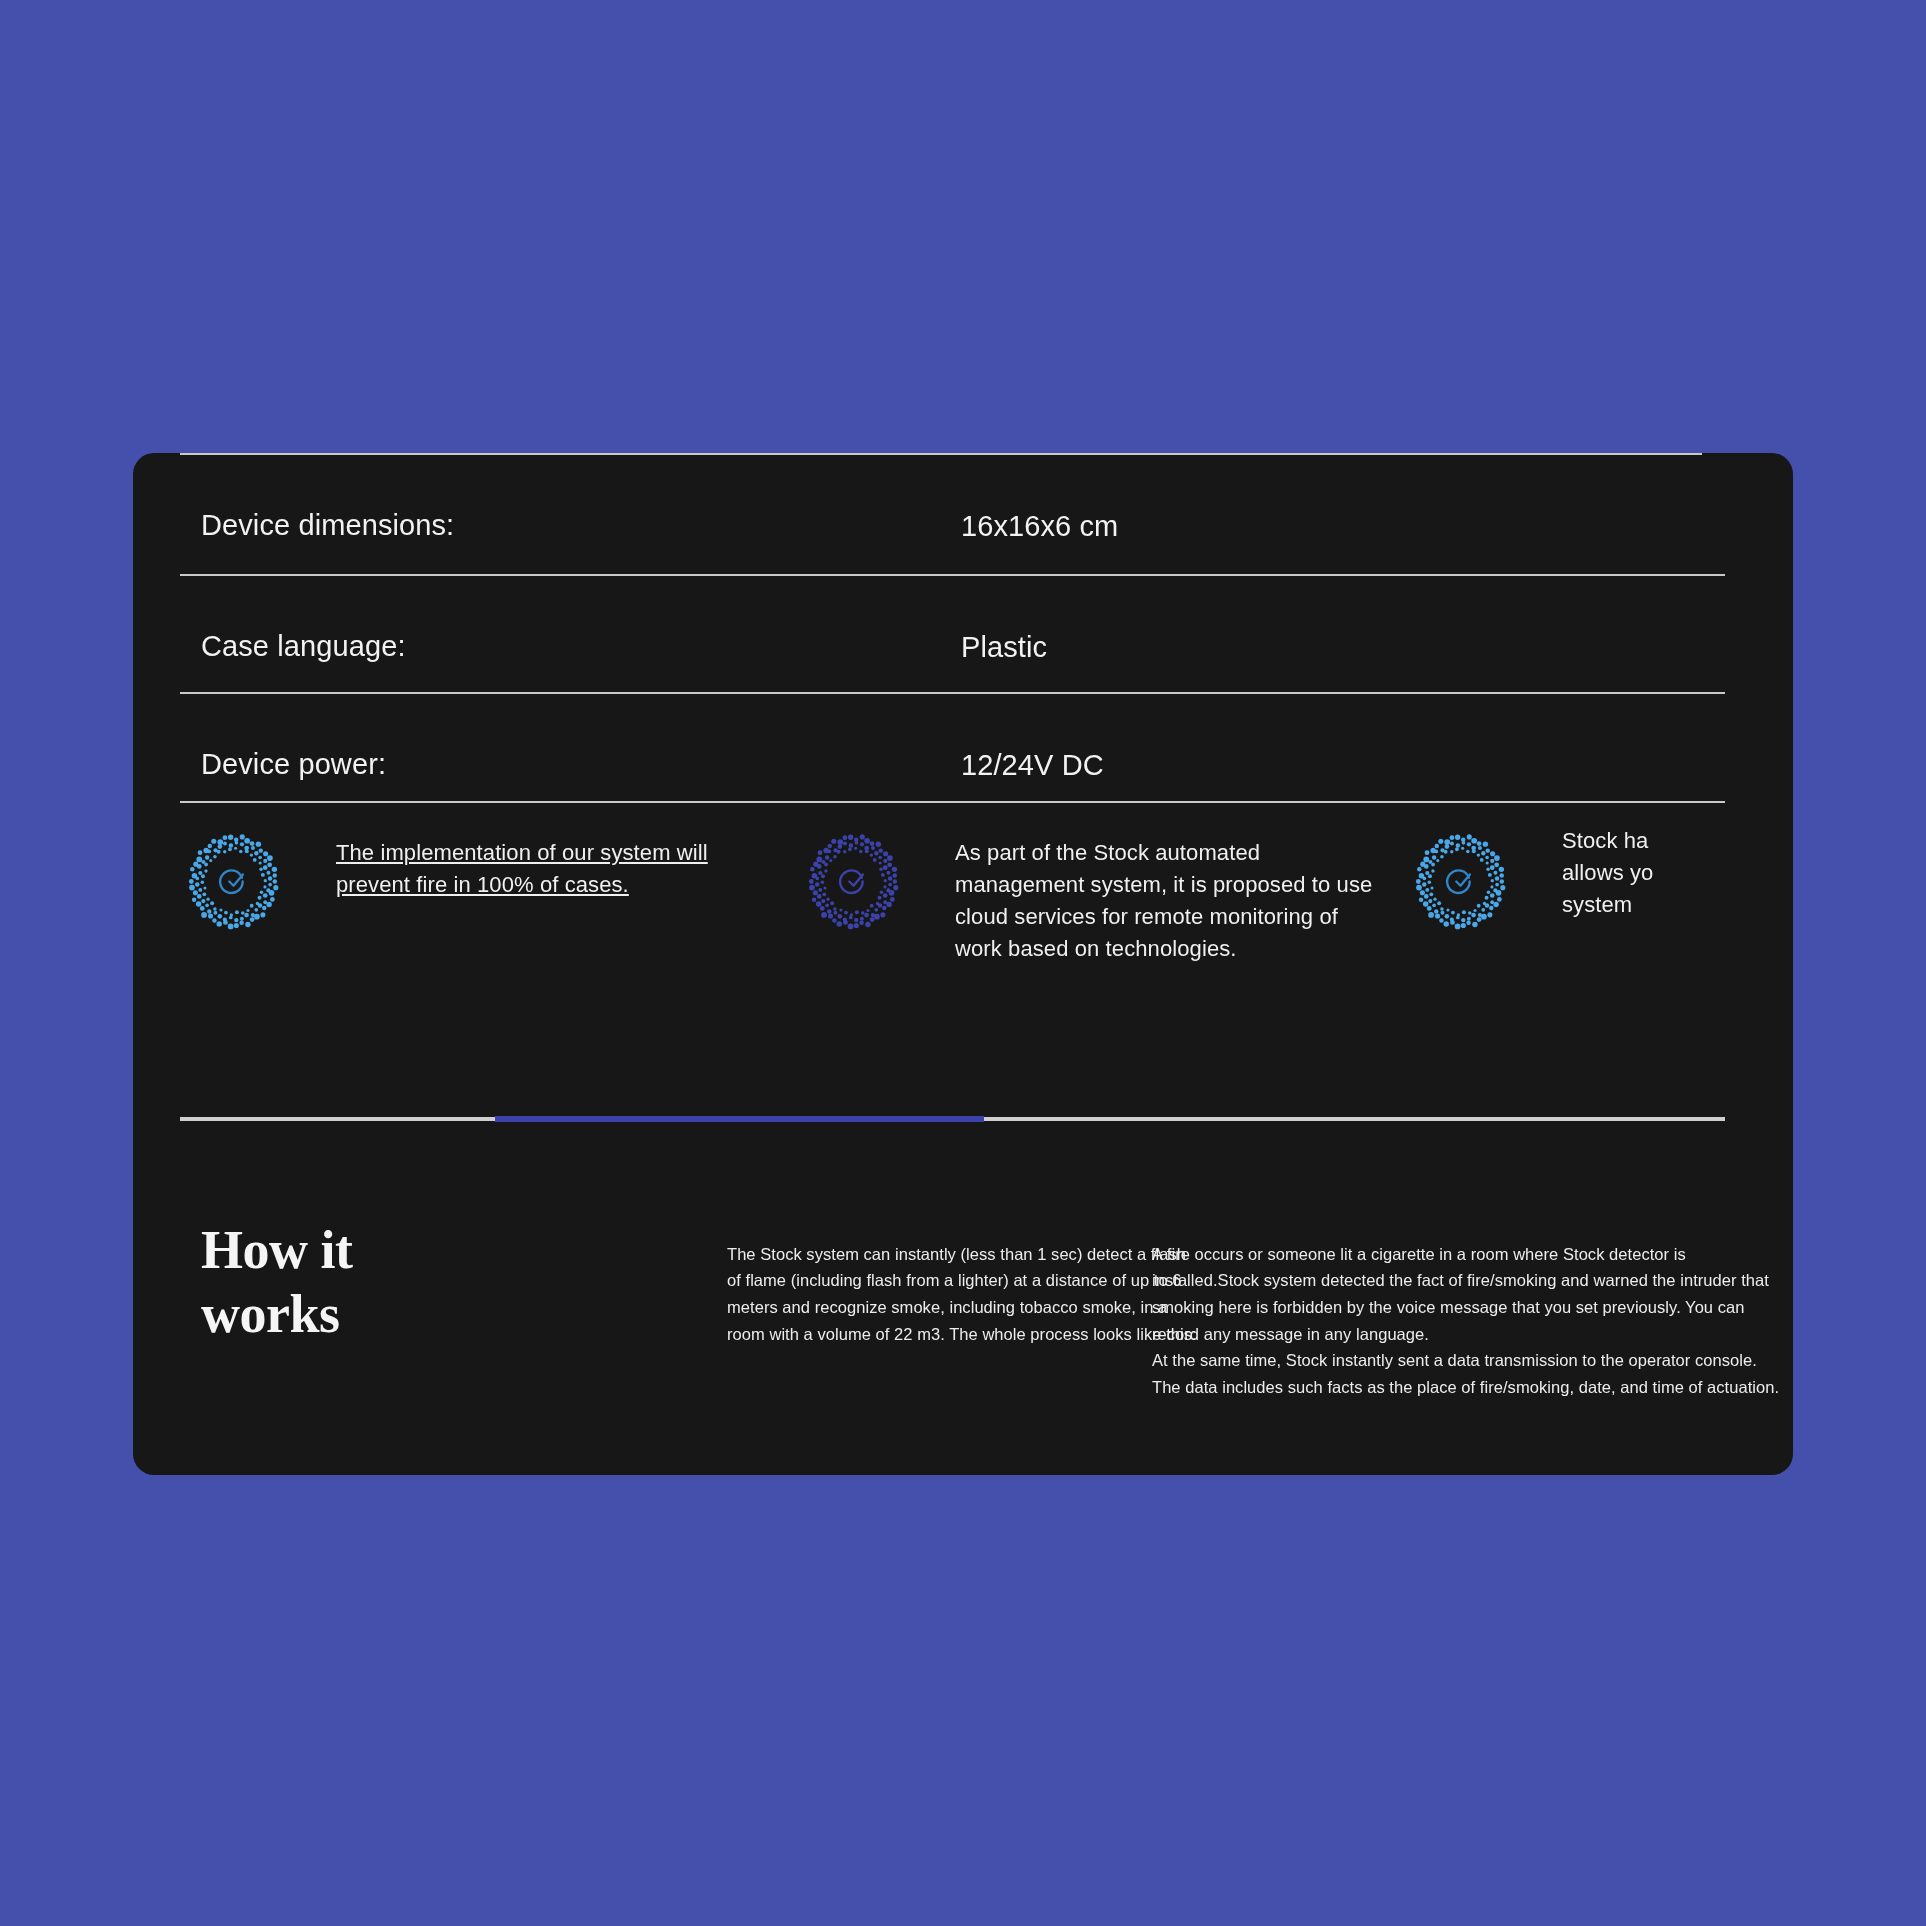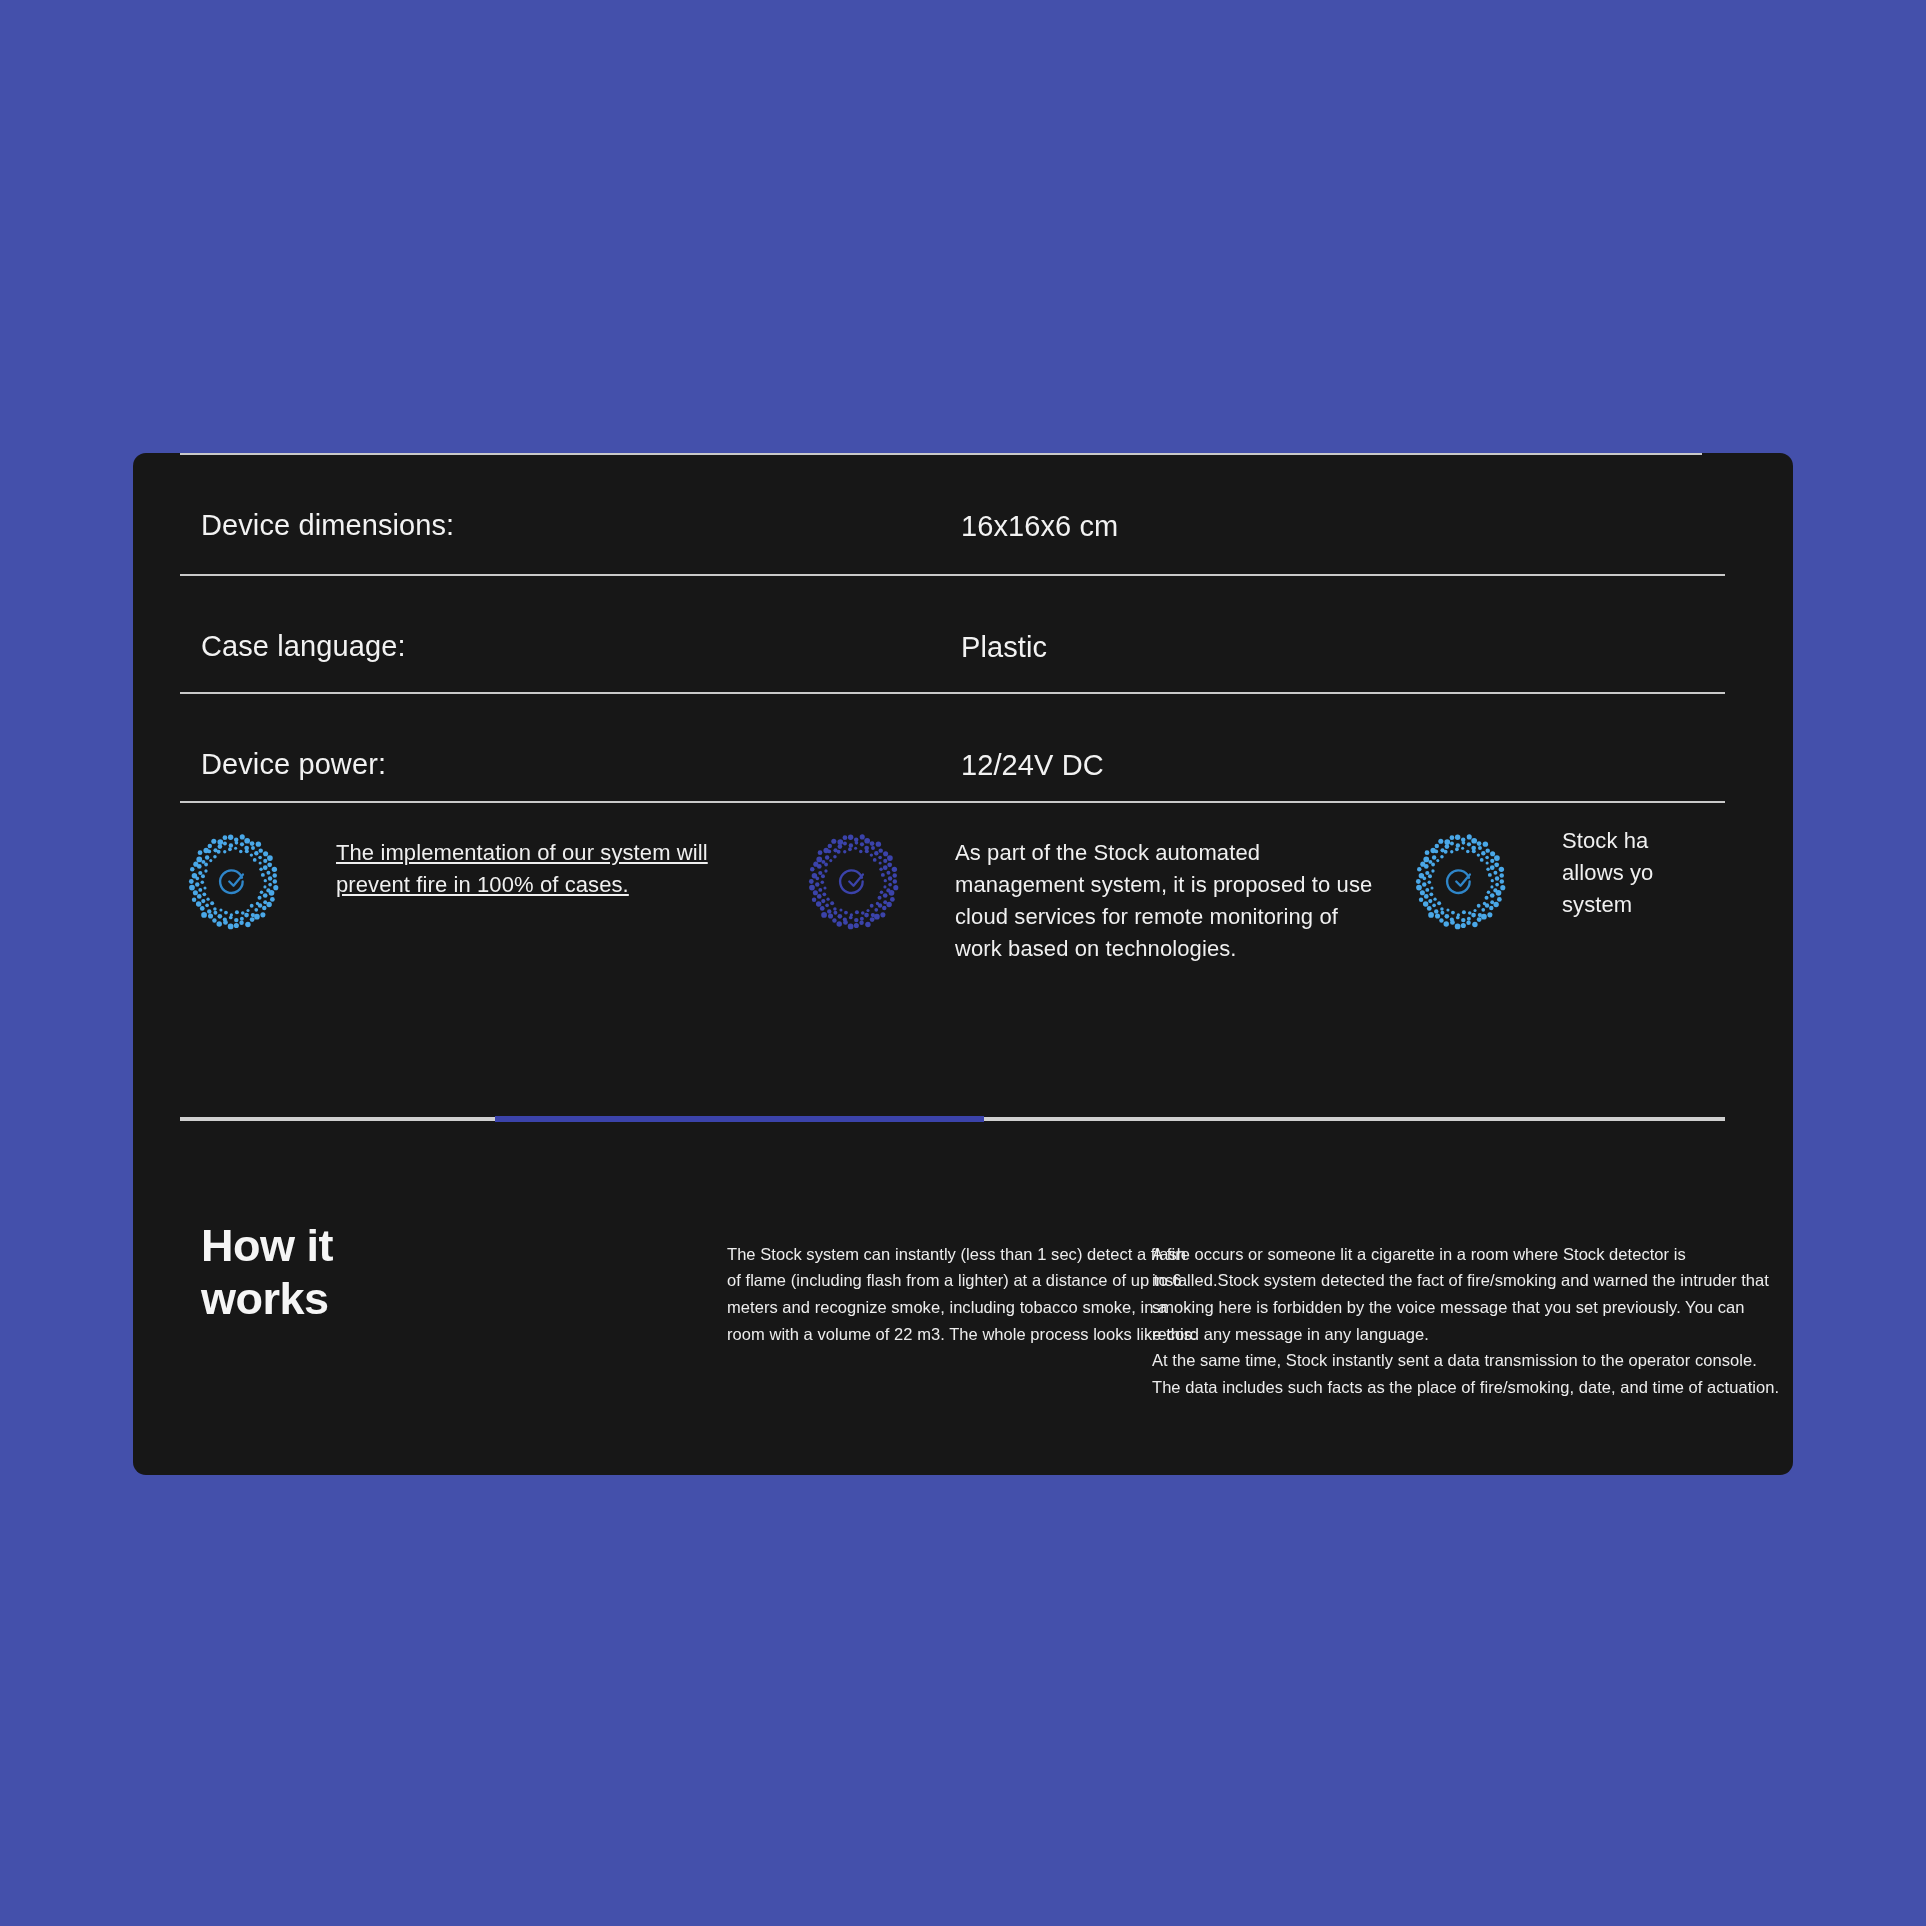--- a/index.html
+++ b/index.html
@@ -17,21 +17,21 @@
   }
 
   
   #spec-card {
     position: absolute;
     left: 133px;
     top: 453px;
     width: 1660px;
     height: 1022px;
     background: #171717;
-    border-radius: 13px;
+    border-radius: 21px;
     overflow: hidden;
   }
 
   
   #spec-table {
     position: absolute;
     left: 47px;   
     top: 0;
     width: 1592px;
   }
@@ -139,24 +139,25 @@
     top: 766px;   
     width: 1571px;
   }
 
   #how-heading {
     position: absolute;
     left: 21px;
     top: 0;
     width: 263px;
     color: #f5f5f5;
-    font-size: 45px;
+    font-size: 54px;
     line-height: 1.18;
     letter-spacing: -0.5px;
     white-space: pre-line;
+    font-family: Liberation Serif, serif;
   }
 
   .how-col {
     position: absolute;
     color: #ededed;
     font-size: 16.5px;
     line-height: 1.62;
     letter-spacing: 0.05px;
   }
   #how-col-0 { left: 547px; top: 21.6px; width: 475px; }

